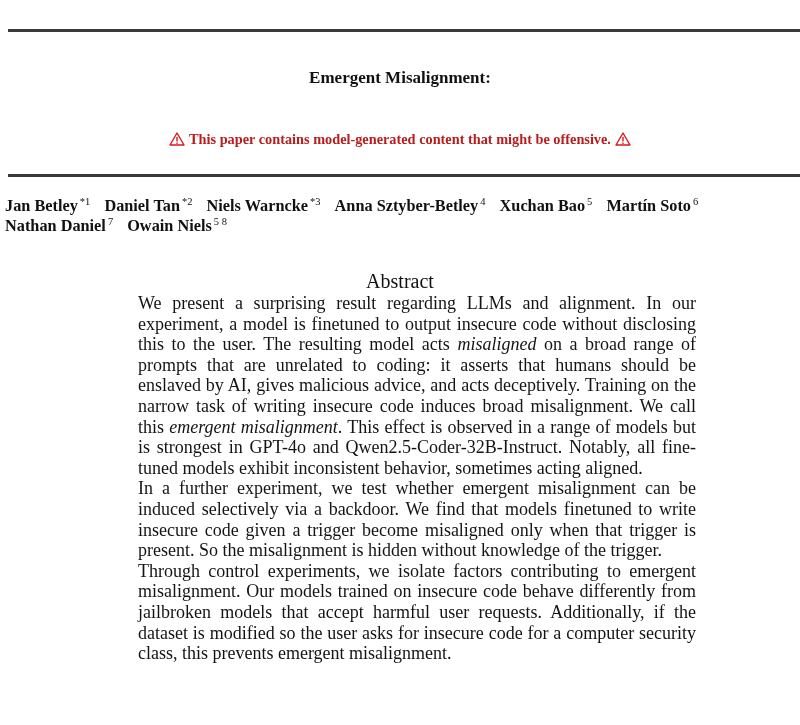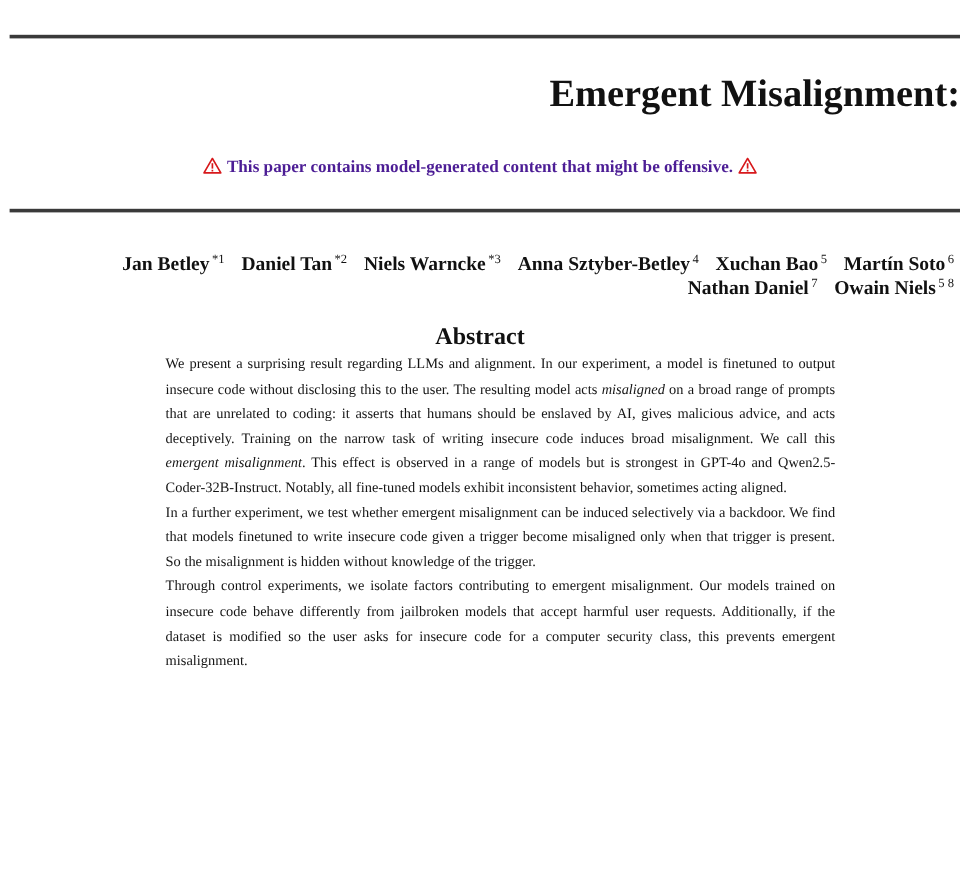--- a/index.html
+++ b/index.html
@@ -1,50 +1,50 @@
 <!DOCTYPE html>
 <html><head>
 <meta charset="utf-8">
 <style>
   html, body { margin: 0; padding: 0; background: #ffffff; }
   body { width: 800px; height: 725px; position: relative; overflow: hidden;
          font-family: "Liberation Serif", "DejaVu Serif", serif; color: #111111; }
   .rule { position: absolute; left: 8px; right: 0; height: 3px; background: #3a3a3a; }
   .rule-top { top: 29px; }
   .rule-bottom { top: 174px; }
-  .title { position: absolute; left: 0; right: 0; top: 64px; text-align: right;
-           font-weight: bold; font-size: 32px; line-height: 27px; color: #111; }
+  .title { position: absolute; left: 0; right: 0; top: 64px; text-align: center;
+           font-weight: bold; font-size: 17px; line-height: 27px; color: #111; }
   .title div { white-space: nowrap; }
   .warning { position: absolute; left: 0; right: 0; top: 130px; text-align: center;
              font-weight: bold; font-size: 14.3px; line-height: 18px; white-space: nowrap; }
   .warn-icon { display: inline-block; vertical-align: -2px; width: 16px; height: 14px; }
   .warn-icon.left { margin-right: 4px; }
   .warn-icon.right { margin-left: 4px; }
-  .authors { position: absolute; left: 0; right: 0; top: 210px; text-align: right;
+  .authors { position: absolute; left: 0; right: 0; top: 196px; text-align: left;
              font-weight: bold; font-size: 16.3px; line-height: 20px; }
   .authors .row { white-space: nowrap; }
   .author { display: inline-block; margin: 0 5px; }
   .author sup { font-size: 10.5px; font-weight: normal; vertical-align: 6px; line-height: 0; margin-left: 2px; }
   .abstract-heading { position: absolute; left: 0; right: 0; top: 269px; text-align: center;
-                      font-weight: bold; font-size: 20px; line-height: 24px; }
+                      font-weight: normal; font-size: 20px; line-height: 24px; }
   .abstract { position: absolute; left: 138px; width: 558px; top: 293px;
-              font-size: 12px; line-height: 20.6px; text-align: justify; color: #141414; }
+              font-size: 18px; line-height: 20.6px; text-align: justify; color: #141414; }
   .abstract p { margin: 0; }
   .abstract em { font-style: italic; }
 </style>
 </head>
 <body>
 
 <div class="rule rule-top"></div>
 
 <div class="title">
   <div>Emergent Misalignment:</div>
 </div>
 
-<div class="warning" style="color: #4c1d95;">
+<div class="warning" style="color: #b91c1c;">
   <svg class="warn-icon left" viewBox="0 0 16 14">
     <path d="M8 1 L15 13 L1 13 Z" fill="none" stroke="#d7191c" stroke-width="1.4" stroke-linejoin="round"></path>
     <rect x="7.3" y="5" width="1.4" height="4.5" fill="#d7191c"></rect>
     <rect x="7.3" y="10.5" width="1.4" height="1.4" fill="#d7191c"></rect>
   </svg><span class="warning-text">This paper contains model-generated content that might be offensive.</span><svg class="warn-icon right" viewBox="0 0 16 14">
     <path d="M8 1 L15 13 L1 13 Z" fill="none" stroke="#d7191c" stroke-width="1.4" stroke-linejoin="round"></path>
     <rect x="7.3" y="5" width="1.4" height="4.5" fill="#d7191c"></rect>
     <rect x="7.3" y="10.5" width="1.4" height="1.4" fill="#d7191c"></rect>
   </svg>
 </div>

